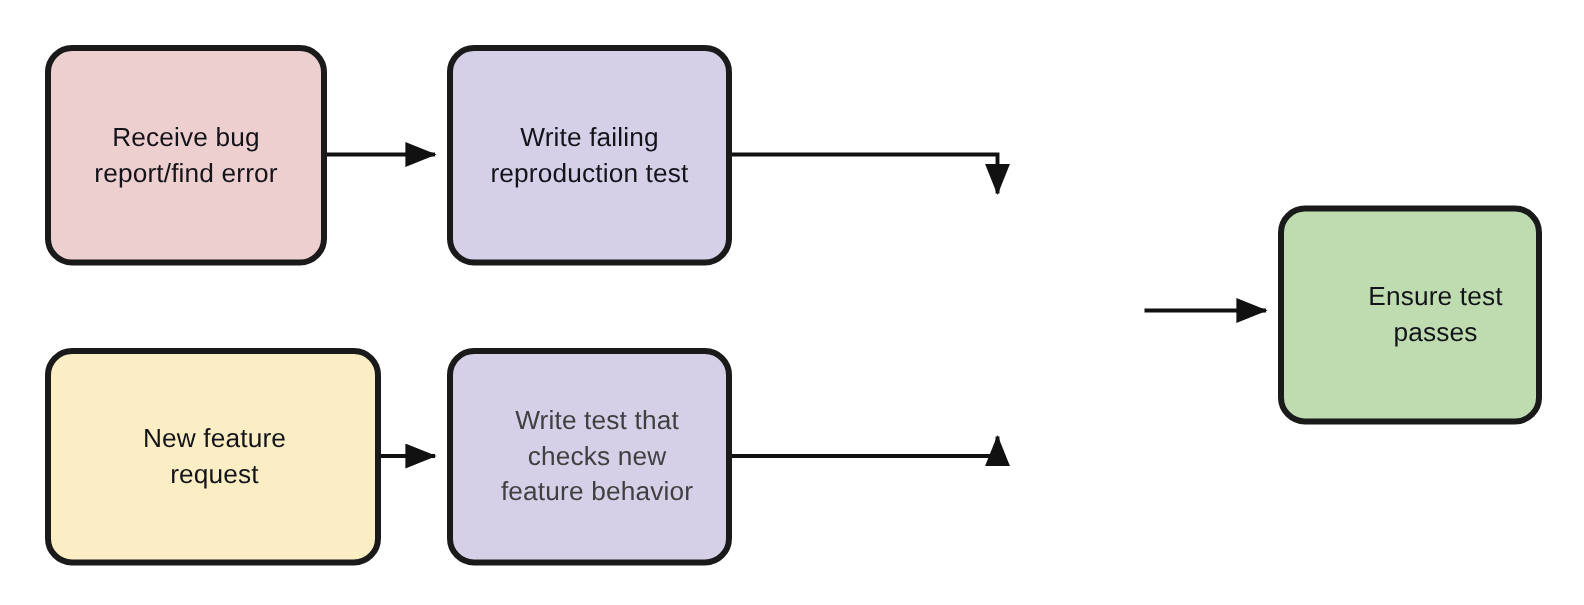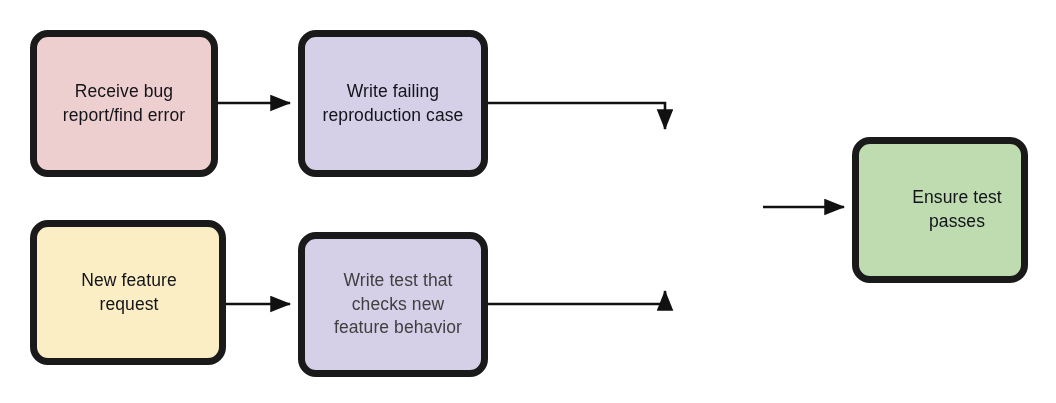--- a/index.html
+++ b/index.html
@@ -22,40 +22,40 @@
     position: absolute;
     left: 0;
     top: 0;
     width: 1056px;
     height: 403px;
     pointer-events: none;
   }
   .node {
     position: absolute;
     box-sizing: border-box;
-    border: 7px solid #737373;
+    border: 4px solid #737373;
     border-radius: 18px;
     display: flex;
     align-items: center;
     justify-content: center;
     text-align: center;
     color: #13131a;
     font-size: 17.5px;
     line-height: 1.36;
     letter-spacing: 0.1px;
     padding: 6px 10px;
   }
   .node .label {
     display: block;
     white-space: pre-line;
   }
   
   #node-bug-report   { left: 30px;  top: 30px;  width: 188px; height: 147px; }
   #node-failing-case { left: 298px; top: 30px;  width: 190px; height: 147px; }
-  #node-feature-req  { left: 30px;  top: 220px; width: 196px; height: 145px; padding-left: 12px; }
+  #node-feature-req  { left: 30px;  top: 232px; width: 224px; height: 145px; padding-left: 12px; }
   #node-feature-test { left: 298px; top: 232px; width: 190px; height: 145px; }
   #node-write-code   { left: 573px; top: 137px; width: 190px; height: 146px; }
   #node-ensure-pass  { left: 852px; top: 137px; width: 176px; height: 146px; }
 </style>
 </head>
 <body>
 
 <div id="canvas" style="background: rgb(255, 255, 255);">
 
   <svg class="edge-layer" viewBox="0 0 1056 403" width="1056" height="403" xmlns="http://www.w3.org/2000/svg">
@@ -76,21 +76,21 @@
     <path d="M763,207 L844,207" fill="none" stroke="#111111" stroke-width="2.6" marker-end="url(#arrowhead)"></path>
   </svg>
 
   <div class="node" id="node-bug-report" style="background: rgb(238, 207, 207); border-color: rgb(26, 26, 26); color: rgb(19, 19, 26);">
     <span class="label">Receive bug
 report/find error</span>
   </div>
 
   <div class="node" id="node-failing-case" style="background: rgb(213, 208, 232); border-color: rgb(26, 26, 26); color: rgb(19, 19, 26);">
     <span class="label">Write failing
-reproduction case</span>
+reproduction test</span>
   </div>
 
   <div class="node" id="node-feature-req" style="background: rgb(251, 238, 196); border-color: rgb(26, 26, 26); color: rgb(19, 19, 26);">
     <span class="label">New feature
 request</span>
   </div>
 
   <div class="node" id="node-feature-test" style="background: rgb(213, 208, 232); border-color: rgb(26, 26, 26); color: #404040; padding-left: 20px;">
     <span class="label">Write test that
 checks new

